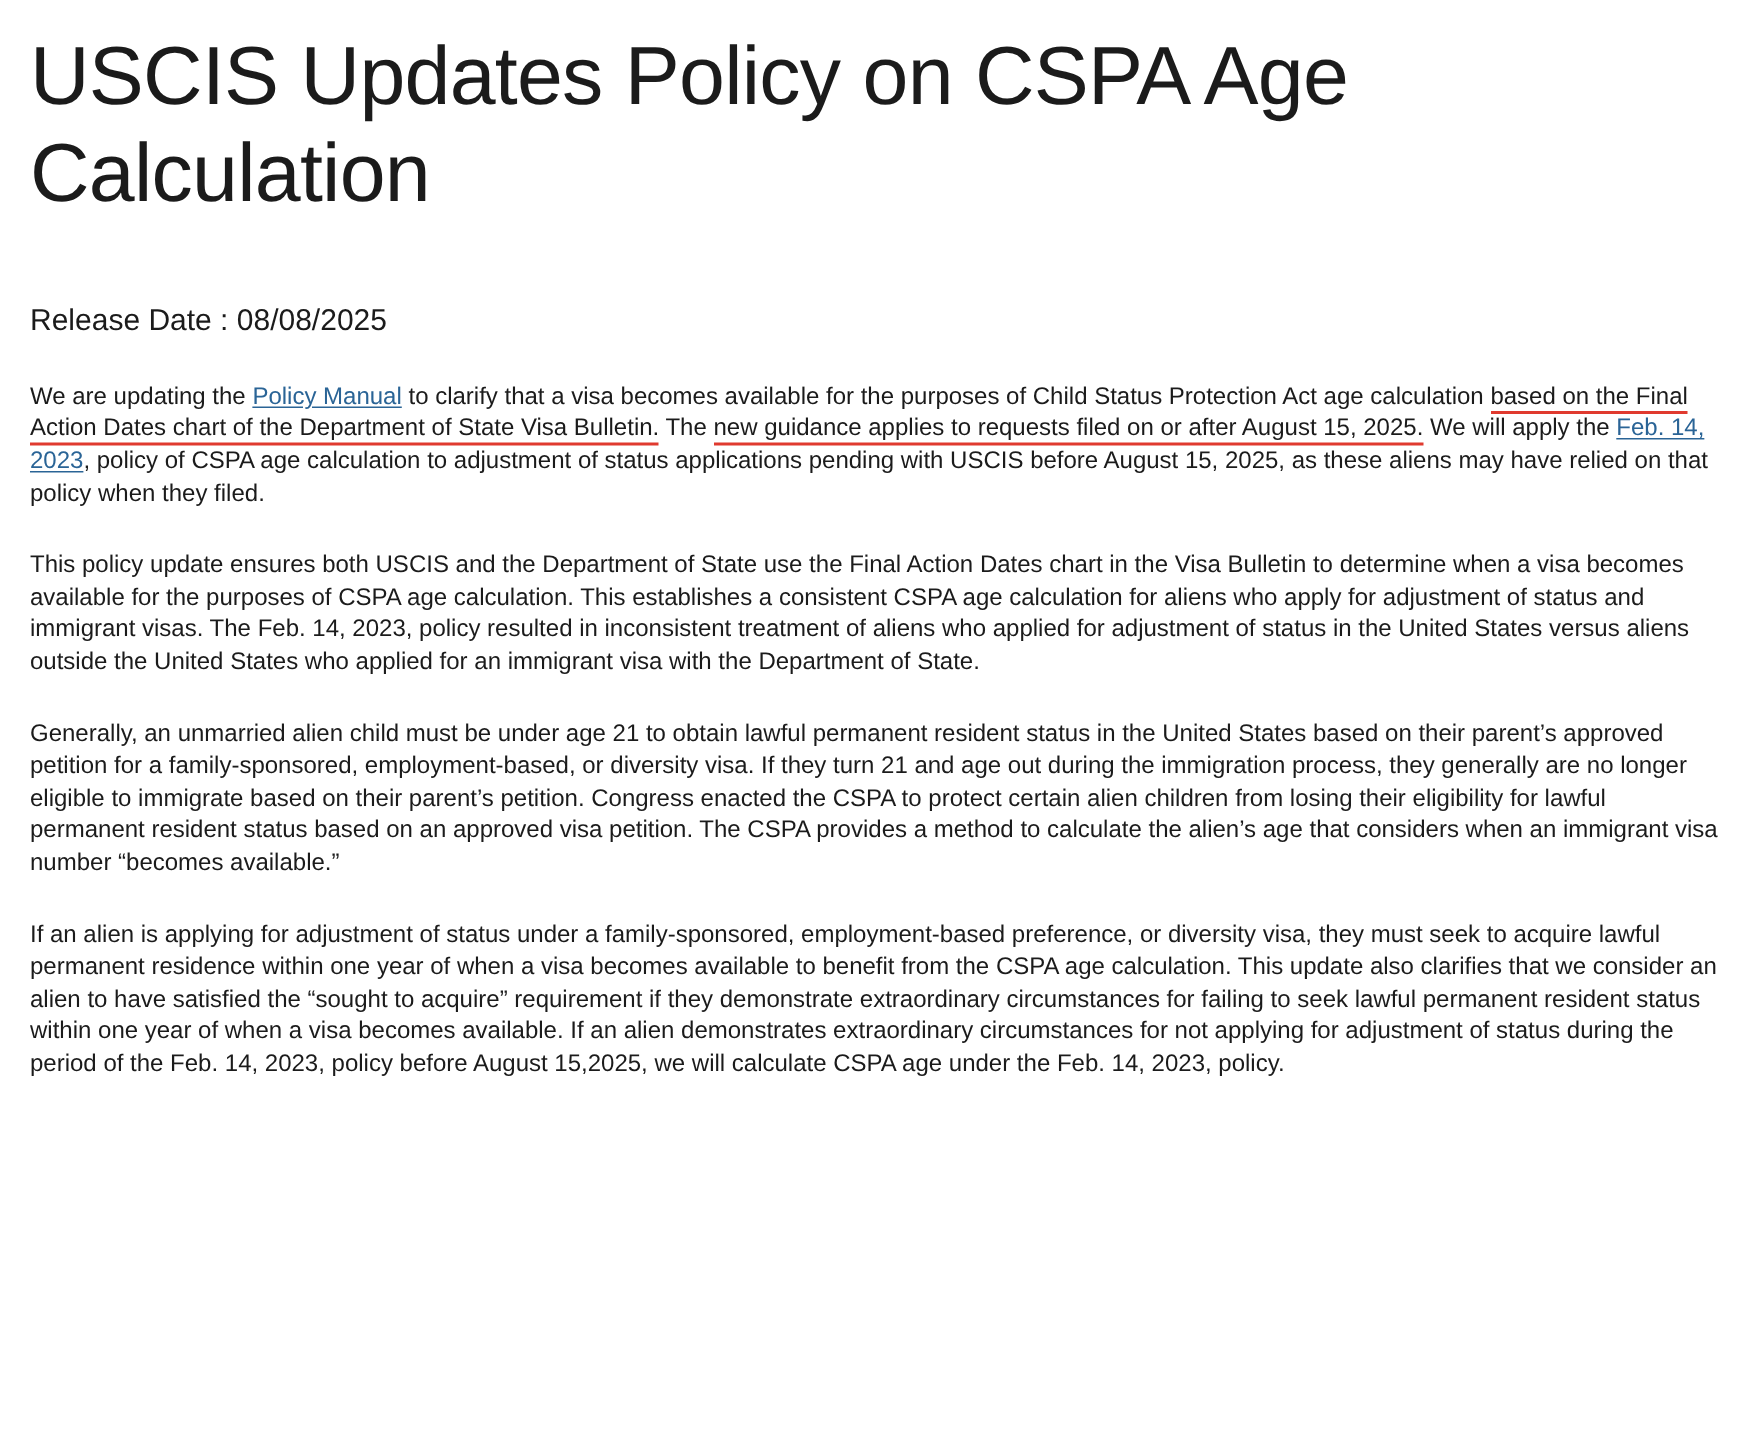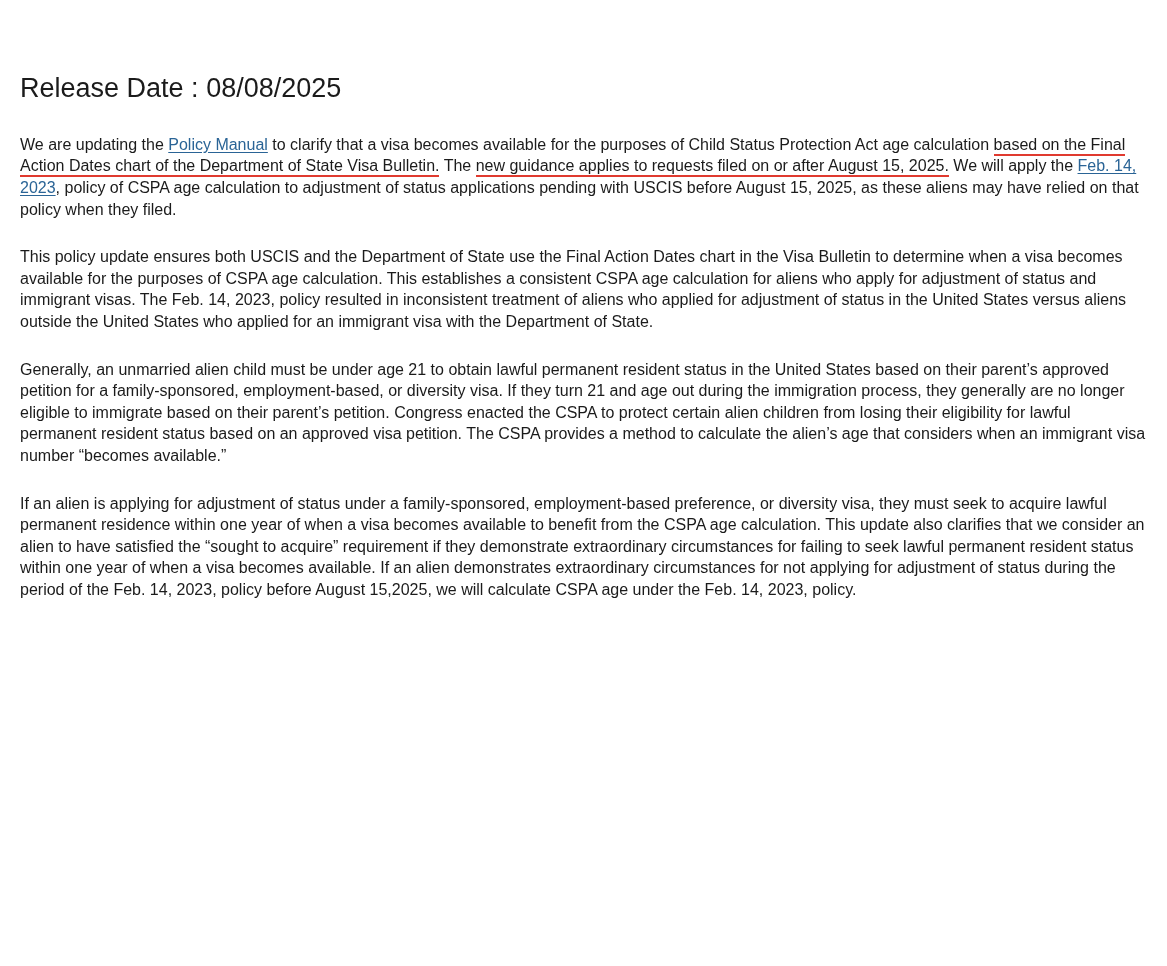--- a/index.html
+++ b/index.html
@@ -22,21 +22,21 @@
   h1.article-title {
     font-family: "Liberation Sans", sans-serif;
     font-weight: 400;
     font-size: 55px;
     line-height: 1.18;
     letter-spacing: -0.5px;
     margin: 0 0 0 0;
     color: #1b1b1b;
   }
   .release-date {
-    font-size: 27px;
+    font-size: 20px;
     line-height: 1.4;
     margin-top: 52px;
     margin-bottom: 0;
     color: #1b1b1b;
   }
   p.body-par {
     font-size: 16px;
     line-height: 1.35;
     margin: 26px 0 0 0;
     color: #1b1b1b;
@@ -51,20 +51,21 @@
     position: relative;
     border-bottom: 2.5px solid #e03a2f;
     padding-bottom: 1px;
   }
 </style>
 </head>
 <body>
 
 <div class="page">
 
+  <h1 class="article-title">USCIS Updates Policy on CSPA Age Calculation</h1>
 
   <div class="release-date">
     <span>Release Date :</span>
     <span>08/08/2025</span>
   </div>
 
   <p class="body-par">
     <span>We are updating the </span><a class="doc-link" href="#">Policy Manual</a><span> to clarify that a visa becomes available for the purposes of Child Status Protection Act age calculation </span><span class="hl-underline">based on the Final Action Dates chart of the Department of State Visa Bulletin.</span><span> The </span><span class="hl-underline">new guidance applies to requests filed on or after August 15, 2025.</span><span> We will apply the </span><a class="doc-link" href="#">Feb. 14, 2023</a><span>, policy of CSPA age calculation to adjustment of status applications pending with USCIS before August 15, 2025, as these aliens may have relied on that policy when they filed.</span>
   </p>
 

